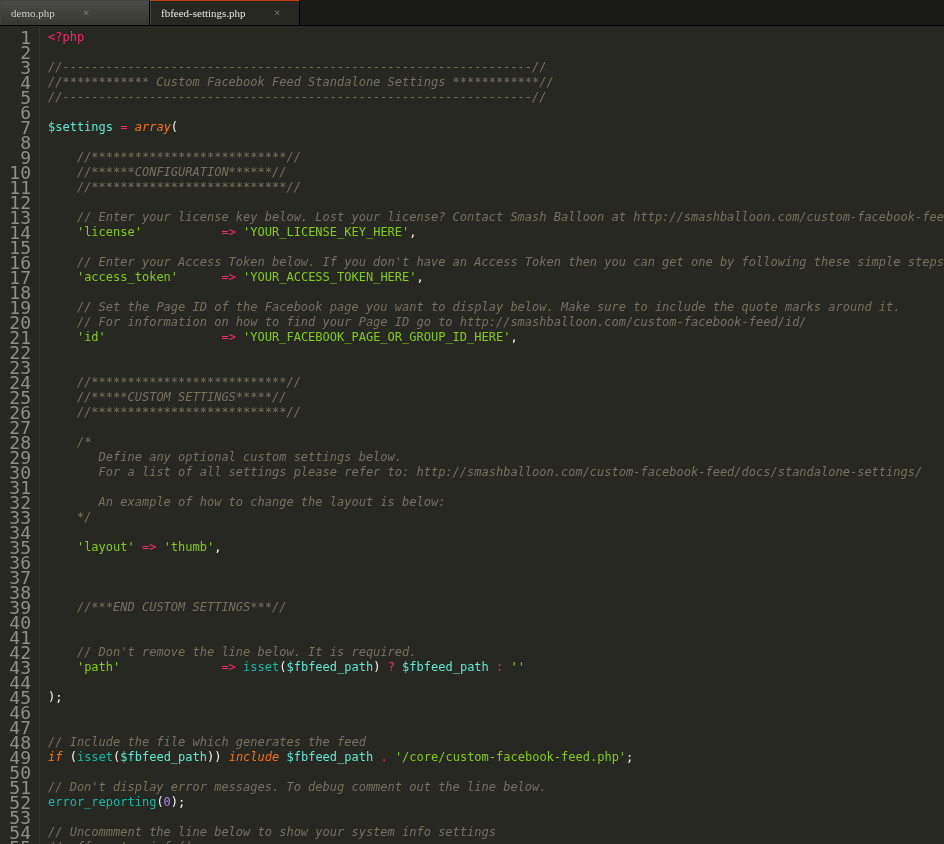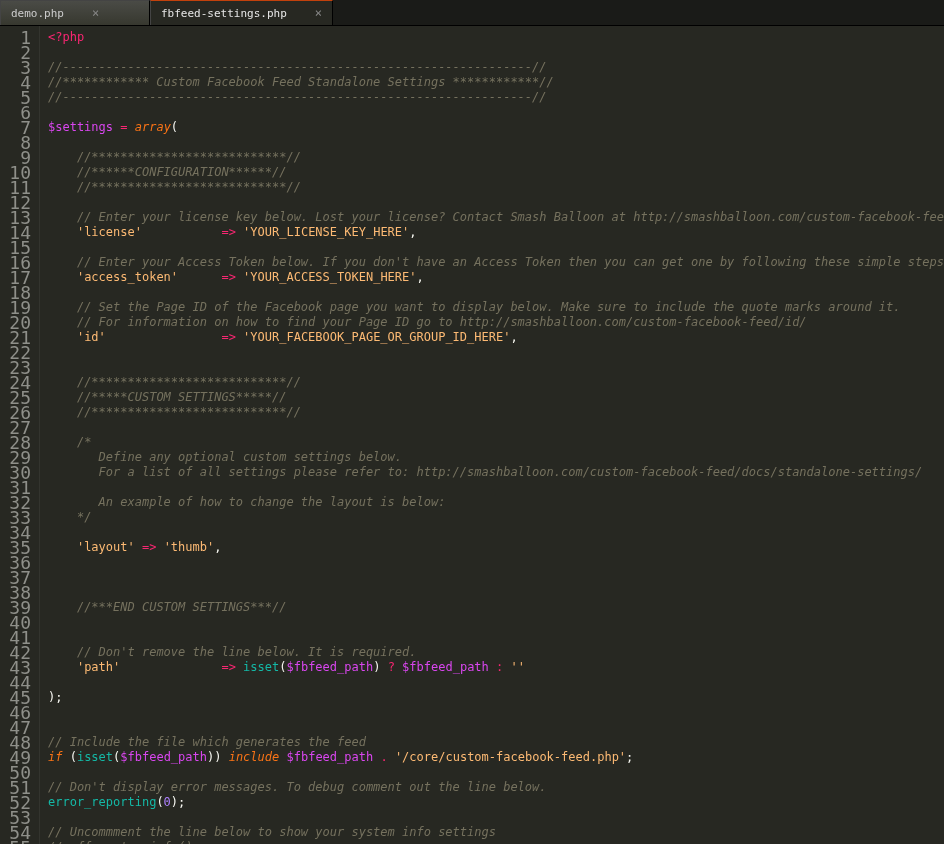--- a/index.html
+++ b/index.html
@@ -11,20 +11,21 @@
     width: 944px;
     height: 844px;
     overflow: hidden;
   }
   .tabbar {
     display: flex;
     height: 26px;
     background: #1a1b18;
     border-bottom: 1px solid #000;
     align-items: stretch;
+    font-family: Liberation Serif, serif;
   }
   .tab {
     display: flex;
     align-items: center;
     padding: 0 10px;
     font-size: 11px;
     color: #aaa;
     border-right: 1px solid #000;
     background: #2f302b;
     gap: 28px;
@@ -66,22 +67,22 @@
   .code {
     flex: 1;
     padding: 4px 0 4px 8px;
     font-size: 12px;
     line-height: 15px;
     white-space: pre;
     overflow: hidden;
   }
   .tok-tag { color: #f92672; }
   .tok-kw  { color: #f97316; font-style: italic; }
-  .tok-var { color: #d946ef; }
-  .tok-str { color: #fdba74; }
+  .tok-var { color: #5eead4; }
+  .tok-str { color: #84cc16; }
   .tok-num { color: #ae81ff; }
   .tok-fn  { color: #14b8a6; }
   .tok-com { color: #75715e; font-style: italic; }
   .tok-pun { color: #f8f8f2; }
   .tok-op  { color: #f92672; }
   .tok-plain { color: #f8f8f2; }
 </style>
 </head>
 <body>
 

